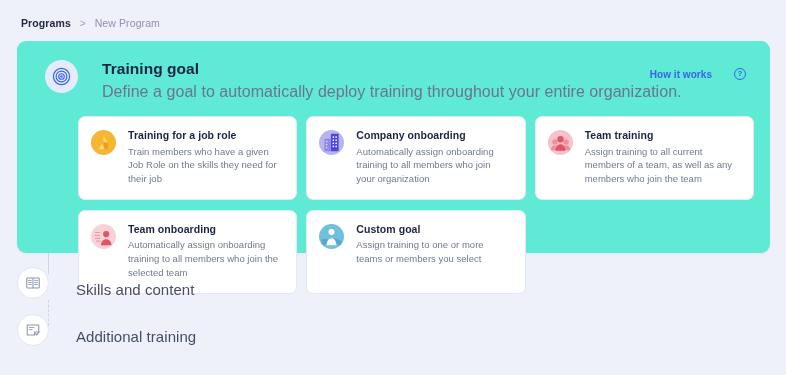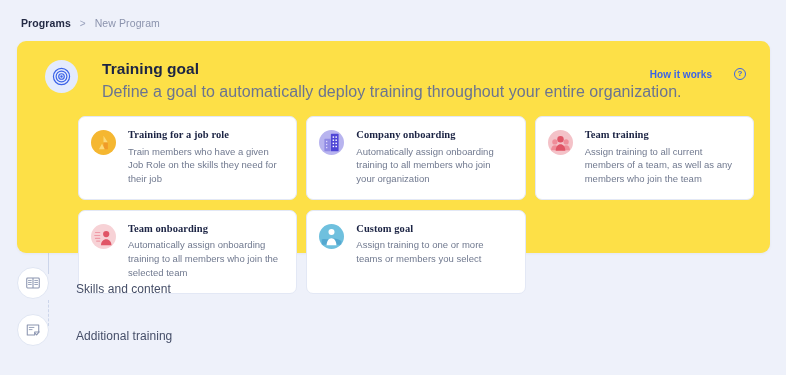--- a/index.html
+++ b/index.html
@@ -18,21 +18,21 @@
     font-size: 10.5px;
   }
   .crumb-current { color: #232a44; font-weight: 700; letter-spacing: .1px; }
   .crumb-sep { color: #9aa3bd; font-size: 10px; }
   .crumb-next { color: #8b93ad; letter-spacing: .1px; }
 
   
   .panel {
     position: absolute; left: 17px; top: 41px;
     width: 753px; height: 212px;
-    background: #fde047;
+    background: #5eead4;
     border-radius: 9px;
     box-shadow: 0 1px 3px rgba(36,48,94,.05);
   }
 
   .panel-head {
     position: absolute; left: 28px; top: 19px;
     display: flex; align-items: flex-start;
   }
   .goal-badge {
     width: 33px; height: 33px; border-radius: 50%;
@@ -77,21 +77,21 @@
     border-radius: 7px;
     padding: 12px 13px 13px 12px;
     display: flex; align-items: flex-start;
     cursor: pointer;
     min-height: 58px;
   }
   .card-icon { width: 25px; height: 25px; flex: none; margin-top: 1px; }
   .card-body { margin-left: 12px; }
   .card-title {
     font-size: 10.5px; font-weight: 700; color: #1c2444;
-    letter-spacing: .05px; line-height: 1.2; font-family: Liberation Serif, serif;
+    letter-spacing: .05px; line-height: 1.2;
   }
   .card-desc {
     margin-top: 3px;
     font-size: 9.5px; color: #70798f; line-height: 1.45; letter-spacing: .02px;
   }
 
   
   .connector-solid {
     position: absolute; left: 48px; top: 74px;
     width: 1px; height: 200px;
@@ -111,21 +111,21 @@
   .step-1 { top: 267px; }
   .step-2 { top: 314px; }
   .step-badge {
     width: 32px; height: 32px; border-radius: 50%;
     background: #fff; border: 1px solid #e0e6f3;
     display: flex; align-items: center; justify-content: center;
     flex: none;
   }
   .step-label {
     margin-left: 27px;
-    font-size: 12px; color: #454e68; letter-spacing: .05px; margin-top: 12px;
+    font-size: 15px; color: #454e68; letter-spacing: .05px; margin-top: 12px;
   }
 </style>
 </head>
 <body>
 
 <div class="page">
 
   <div class="breadcrumb">
     <span class="crumb-current">Programs</span>
     <span class="crumb-sep">&gt;</span>

